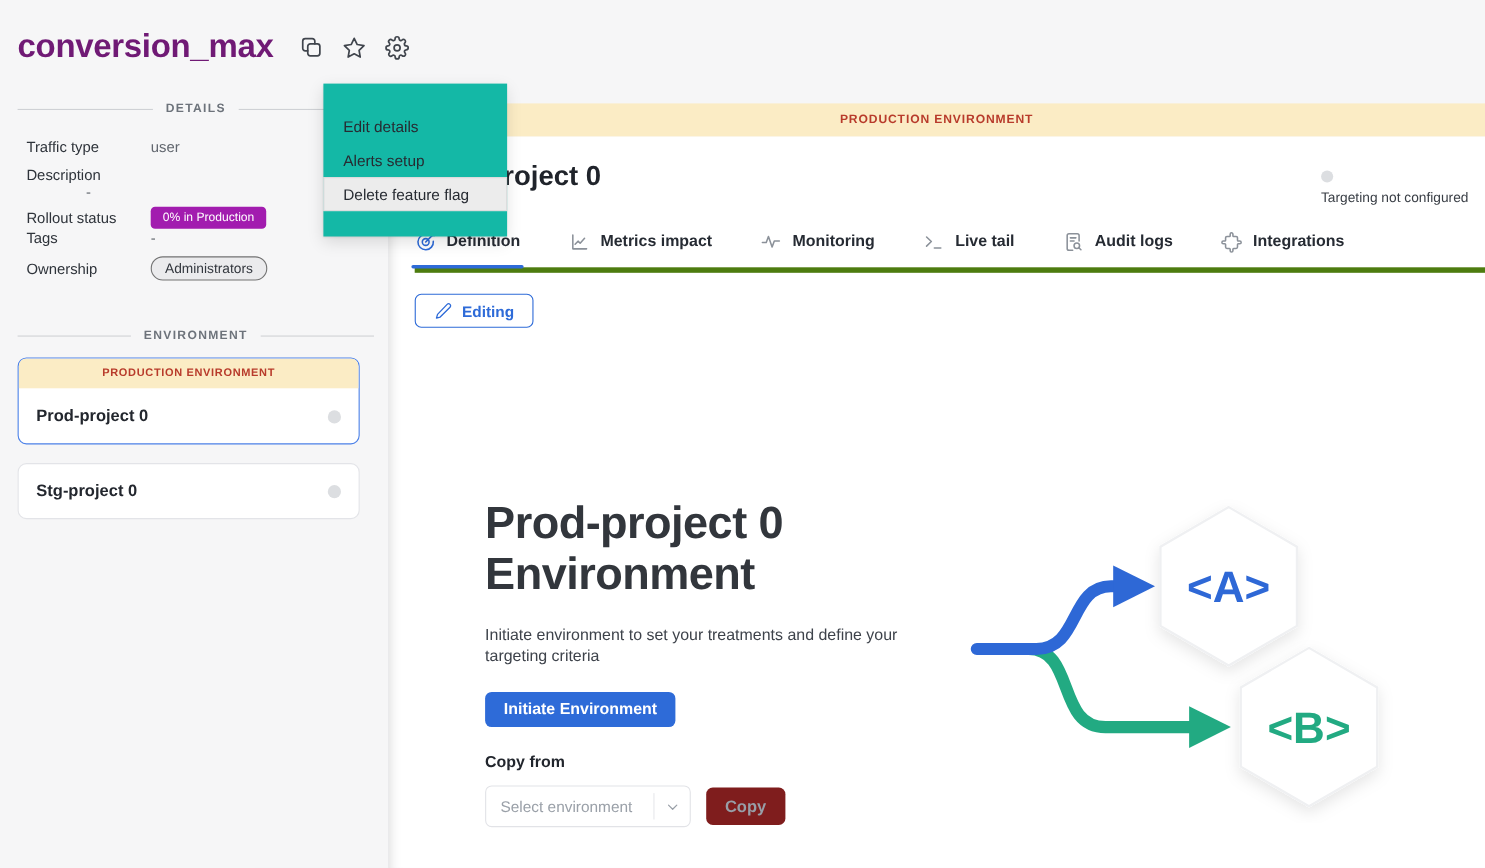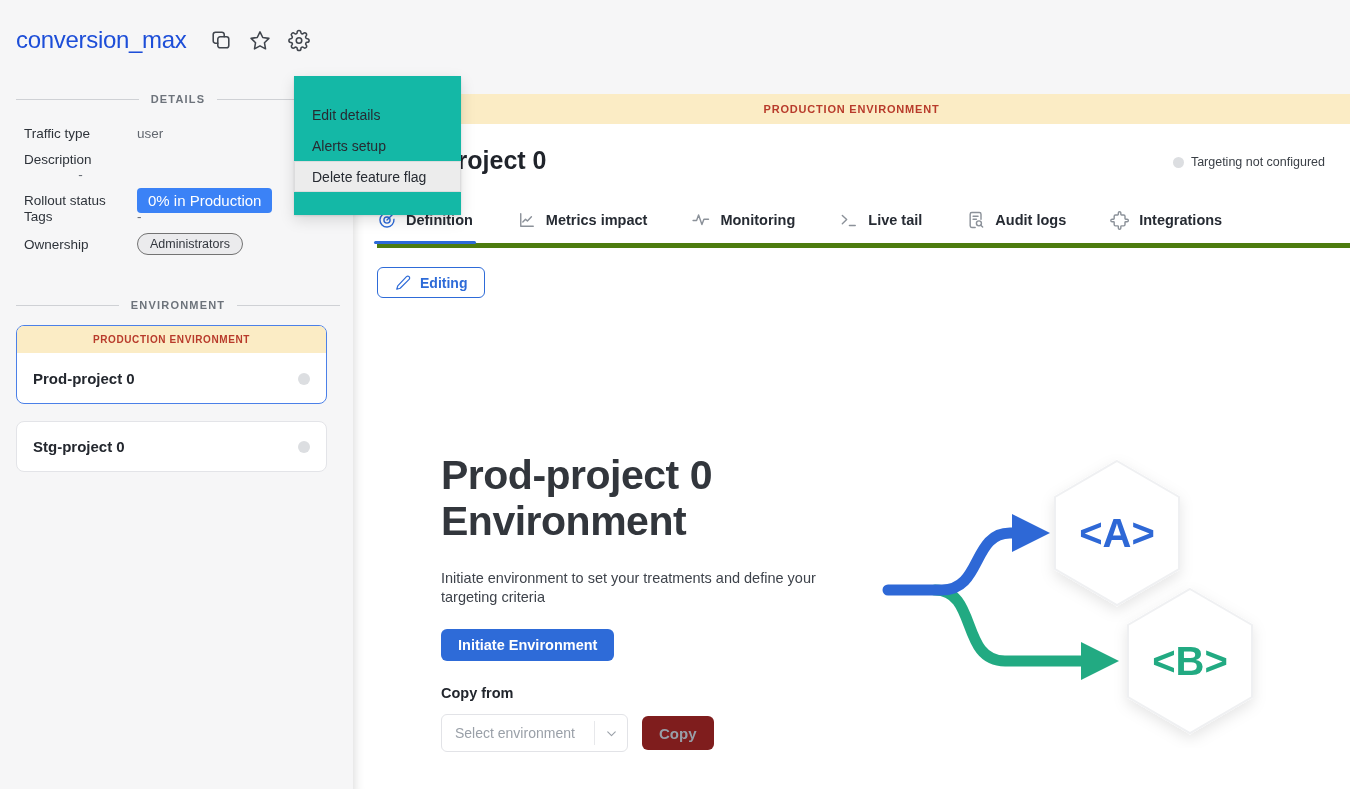--- a/index.html
+++ b/index.html
@@ -6,34 +6,34 @@
   html,body { width:1350px; height:789px; }
   body {
     font-family:"Liberation Sans","DejaVu Sans",sans-serif;
     background:#f6f6f7; color:#22262d; overflow:hidden; position:relative;
   }
   .app { position:absolute; inset:0; width:1350px; height:789px; }
 
   
   .sidebar { position:absolute; left:0; top:0; width:353px; height:789px; background:#f6f6f7; z-index:5; }
   .flag-header { position:absolute; left:16px; top:26px; display:flex; align-items:center; gap:17px; }
-  .flag-title { font-size:24px; font-weight:400; color:#1d4ed8; letter-spacing:-0.3px; margin-right:6px; }
+  .flag-title { font-size:30px; font-weight:700; color:#701a75; letter-spacing:-0.3px; margin-right:6px; }
   .hicon { width:22px; height:22px; display:flex; align-items:center; justify-content:center; cursor:pointer; }
   .hicon svg { stroke:#40454d; fill:none; stroke-width:1.7; stroke-linecap:round; stroke-linejoin:round; }
 
   .section-head { position:absolute; left:16px; width:324px; display:flex; align-items:center; gap:12px; }
   .section-head .line { flex:1; height:1px; background:#cfd1d5; }
   .section-head .txt { font-size:11px; font-weight:700; color:#6d737b; letter-spacing:1.2px; }
   .details-head { top:93px; }
   .env-head { top:299px; }
 
   .drow { position:absolute; left:24px; display:flex; align-items:center; }
   .dlabel { width:113px; font-size:13.5px; color:#2e333a; }
   .dvalue { font-size:13.5px; color:#62676f; }
-  .badge-dark { background:#3b82f6; color:#ffffff; font-size:15px; padding:4px 11px; border-radius:4px; }
+  .badge-dark { background:#a21caf; color:#ffffff; font-size:11px; padding:4px 11px; border-radius:4px; }
   .pill { background:#ebebed; border:1px solid #737373; color:#33373e; font-size:12.5px; padding:3px 12px; border-radius:999px; }
 
   .env-card { position:absolute; left:16px; width:311px; background:#ffffff; border-radius:8px; overflow:hidden; cursor:pointer; }
   .env-card.selected { top:325px; height:79px; border:1px solid #4b80e8; }
   .env-card.plain { top:421px; height:51px; border:1px solid #e3e4e8; }
   .card-banner { height:27px; background:#fbecc5; display:flex; align-items:center; justify-content:center;
                  font-size:10px; font-weight:700; color:#b83b2b; letter-spacing:0.6px; }
   .card-row { display:flex; align-items:center; justify-content:space-between; padding:0 16px; }
   .env-card.selected .card-row { height:51px; }
   .env-card.plain .card-row { height:49px; }
@@ -41,21 +41,21 @@
   .dot { width:12px; height:12px; border-radius:50%; background:#dcdee1; }
 
   
   .main { position:absolute; left:353px; top:0; width:997px; height:789px; }
   .main-white { position:absolute; left:0; top:124px; width:997px; height:665px; background:#ffffff;
                 box-shadow: inset 12px 0 12px -12px rgba(0,0,0,0.18); }
   .prod-banner { position:absolute; left:0; top:94px; width:997px; height:30px; background:#fbecc5;
                  display:flex; align-items:center; justify-content:center;
                  font-size:11px; font-weight:700; color:#b83b2b; letter-spacing:0.8px; }
   .page-title { position:absolute; left:24px; top:146px; font-size:25px; font-weight:700; color:#20242b; z-index:10; }
-  .targeting { position:absolute; right:25px; top:155px; display:flex; align-items:center; gap:7px; z-index:10; }
+  .targeting { position:absolute; right:15px; top:155px; display:flex; gap:7px; z-index:10;flex-direction:column; }
   .targeting .txt { font-size:12.5px; color:#3a3f46; }
   .targeting .dot { width:11px; height:11px; }
 
   .tabs { position:absolute; left:24px; top:210px; width:973px; display:flex; gap:44px;
           border-bottom:5px solid #4d7c0f; padding-bottom:13px; z-index:10; }
   .tab { display:flex; align-items:center; gap:9px; font-size:14.5px; font-weight:700; color:#262b33;
          position:relative; cursor:pointer; }
   .tab svg { stroke:#8b9199; fill:none; stroke-width:1.7; stroke-linecap:round; stroke-linejoin:round; }
   .tab.active svg { stroke:#2e6bd8; }
   .tab.active::after { content:""; position:absolute; left:-3px; right:-3px; bottom:-14px; height:3px;

